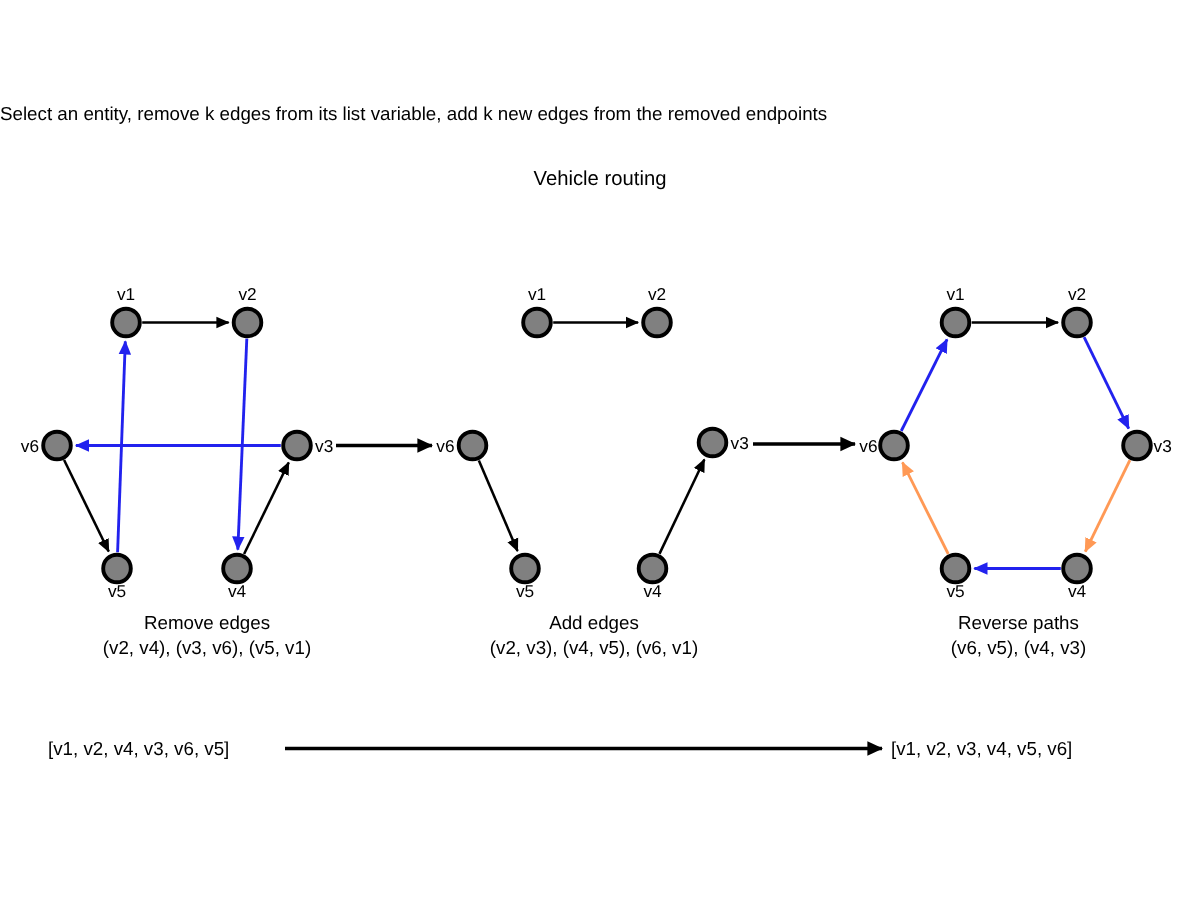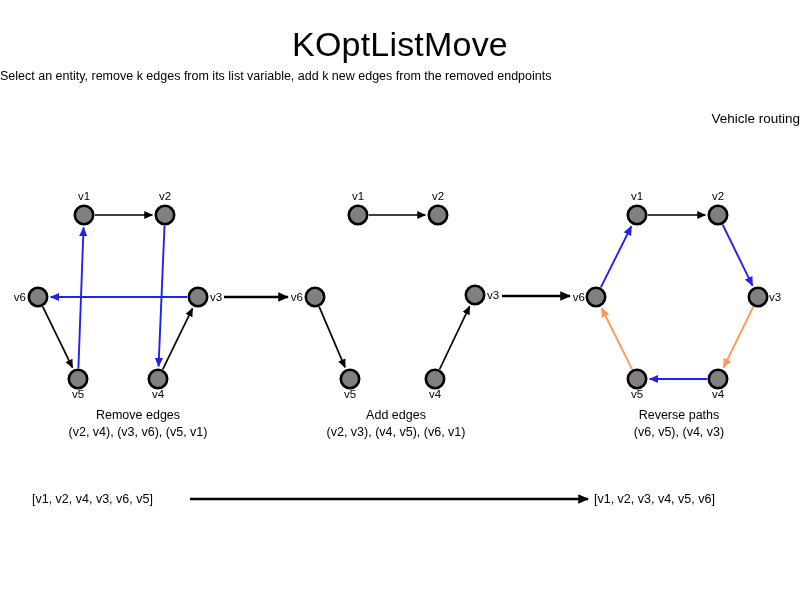--- a/index.html
+++ b/index.html
@@ -41,21 +41,21 @@
     text-align: left;
     font-size: 12.5px;
     line-height: 16px;
   }
 
   .problem-label {
     position: absolute;
     left: 0;
     top: 110px;
     width: 800px;
-    text-align: right;
+    text-align: center;
     font-size: 13.5px;
     line-height: 18px;
   }
 
   svg#diagram {
     position: absolute;
     left: 0;
     top: 0;
     width: 800px;
     height: 600px;
@@ -89,21 +89,20 @@
   .edge-black { stroke: #000000; stroke-width: 1.7; fill: none; }
   .edge-blue  { stroke: #2222ee; stroke-width: 1.9; fill: none; }
   .edge-orange{ stroke: #ff9955; stroke-width: 1.9; fill: none; }
   .connector  { stroke: #000000; stroke-width: 2.3; fill: none; }
 </style>
 </head>
 <body>
 
 <div id="page-root">
 
-  <div class="title">KOptListMove</div>
   <div class="subtitle">Select an entity, remove k edges from its list variable, add k new edges from the removed endpoints</div>
   <div class="problem-label">Vehicle routing</div>
 
   <svg id="diagram" viewBox="0 0 800 600">
     <defs>
       <marker id="arrow-black" viewBox="0 0 10 10" refX="9.2" refY="5" markerWidth="5.2" markerHeight="5.2" orient="auto-start-reverse">
         <path d="M 0 0.6 L 10 5 L 0 9.4 z" fill="#000000"></path>
       </marker>
       <marker id="arrow-blue" viewBox="0 0 10 10" refX="9.2" refY="5" markerWidth="5.0" markerHeight="5.0" orient="auto-start-reverse">
         <path d="M 0 0.6 L 10 5 L 0 9.4 z" fill="#2222ee"></path>

